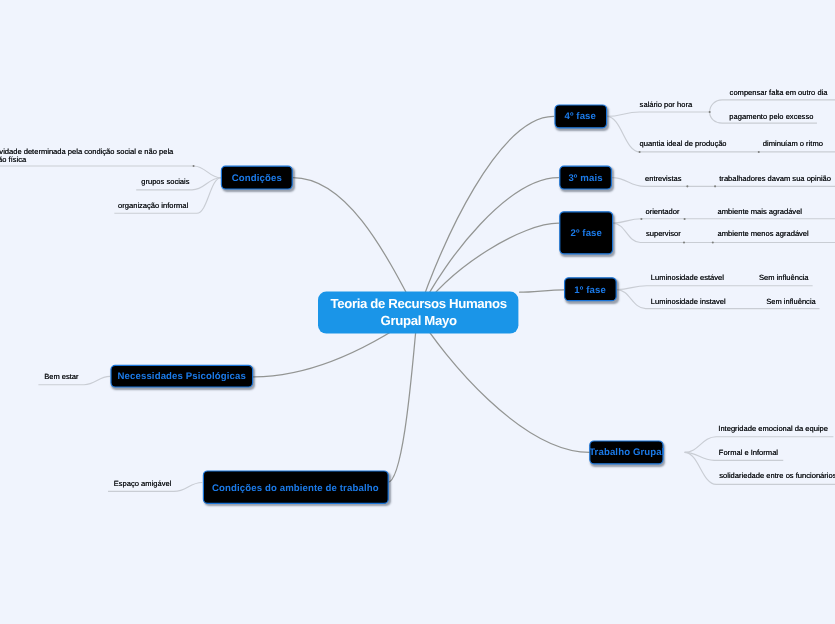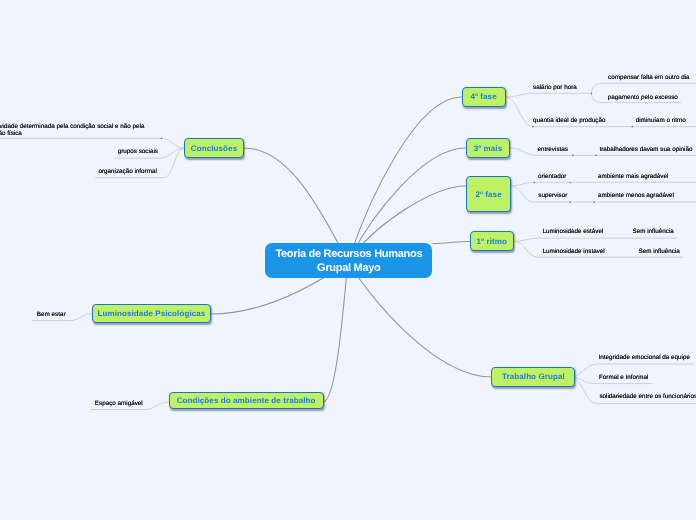--- a/index.html
+++ b/index.html
@@ -6,21 +6,21 @@
   html,body{margin:0;padding:0;}
   body{width:696px;height:520px;background:#f0f4fd;
        font-family:"Liberation Sans",sans-serif;overflow:hidden;
        -webkit-font-smoothing:antialiased;text-rendering:geometricPrecision;}
   #stage{position:relative;width:696px;height:520px;}
   svg.links{position:absolute;left:0;top:0;width:696px;height:520px;}
   .node{position:absolute;box-sizing:border-box;display:flex;align-items:center;
         justify-content:center;text-align:center;}
   .root{background:#1a95e8;color:#ffffff;border-radius:7px;font-weight:bold;font-size:11px;
         letter-spacing:-0.29px;line-height:14px;}
-  .branch{background:#bef264;color:#1b7ae8;border:1.8px solid #1a74d8;border-radius:4px;
+  .branch{background:#000000;color:#1b7ae8;border:1.8px solid #1a74d8;border-radius:4px;
       font-weight:bold;font-size:8px;white-space:nowrap;letter-spacing:0.1px;
       box-shadow:1px 1.5px 1.6px rgba(45,55,70,.45);}
   .leaf{position:absolute;color:#15181c;text-shadow:0 0 0.3px #15181c;font-size:6.3px;white-space:nowrap;line-height:8px;}
 </style>
 </head>
 <body>
 
 <div id="stage">
 
   <svg class="links" viewBox="0 0 696 520" fill="none">
@@ -66,35 +66,35 @@
       </g>
   </svg>
 
   <div class="node root" style="left:265.3px;top:242.7px;width:167.1px;height:35.8px;">
     <div>
       <div>Teoria de Recursos Humanos</div>
       <div>Grupal Mayo</div>
     </div>
   </div>
 
-  <div class="node branch" style="left:184.2px;top:138.2px;width:59.7px;height:19.9px;">Conclusões</div>
+  <div class="node branch" style="left:184.2px;top:138.2px;width:59.7px;height:19.9px;">Condições</div>
 
-  <div class="node branch" style="left:91.7px;top:303.8px;width:119.5px;height:19.7px;">Luminosidade Psicológicas</div>
+  <div class="node branch" style="left:91.7px;top:303.8px;width:119.5px;height:19.7px;">Necessidades Psicológicas</div>
 
-  <div class="node branch" style="left:168.5px;top:392.1px;width:155.2px;height:17px;">Condições do ambiente de trabalho</div>
+  <div class="node branch" style="left:168.5px;top:392.1px;width:155.2px;height:28px;">Condições do ambiente de trabalho</div>
 
   <div class="node branch" style="left:461.5px;top:87px;width:44.1px;height:19.9px;">4º fase</div>
 
   <div class="node branch" style="left:465.8px;top:138px;width:44.3px;height:20.1px;">3º mais</div>
 
   <div class="node branch" style="left:466.4px;top:176.2px;width:44.3px;height:36px;">2º fase</div>
 
-  <div class="node branch" style="left:469.6px;top:231.2px;width:44.3px;height:20px;">1º ritmo</div>
+  <div class="node branch" style="left:469.6px;top:231.2px;width:44.3px;height:20px;">1º fase</div>
 
-  <div class="node branch" style="left:491.4px;top:367.1px;width:84px;height:19.8px;">Trabalho Grupal</div>
+  <div class="node branch" style="left:491.4px;top:367.1px;width:62px;height:19.8px;">Trabalho Grupal</div>
 
   <div class="leaf" style="left:-19.8px;top:122.5px;">produtividade determinada pela condição social e não pela</div>
   <div class="leaf" style="left:-19.8px;top:129.5px;">condição física</div>
   <div class="leaf" style="left:117.7px;top:148.1px;">grupos sociais</div>
   <div class="leaf" style="left:98.4px;top:167.6px;">organização informal</div>
 
   <div class="leaf" style="left:36.8px;top:310.9px;">Bem estar</div>
 
   <div class="leaf" style="left:94.8px;top:399.8px;">Espaço amigável</div>
 

